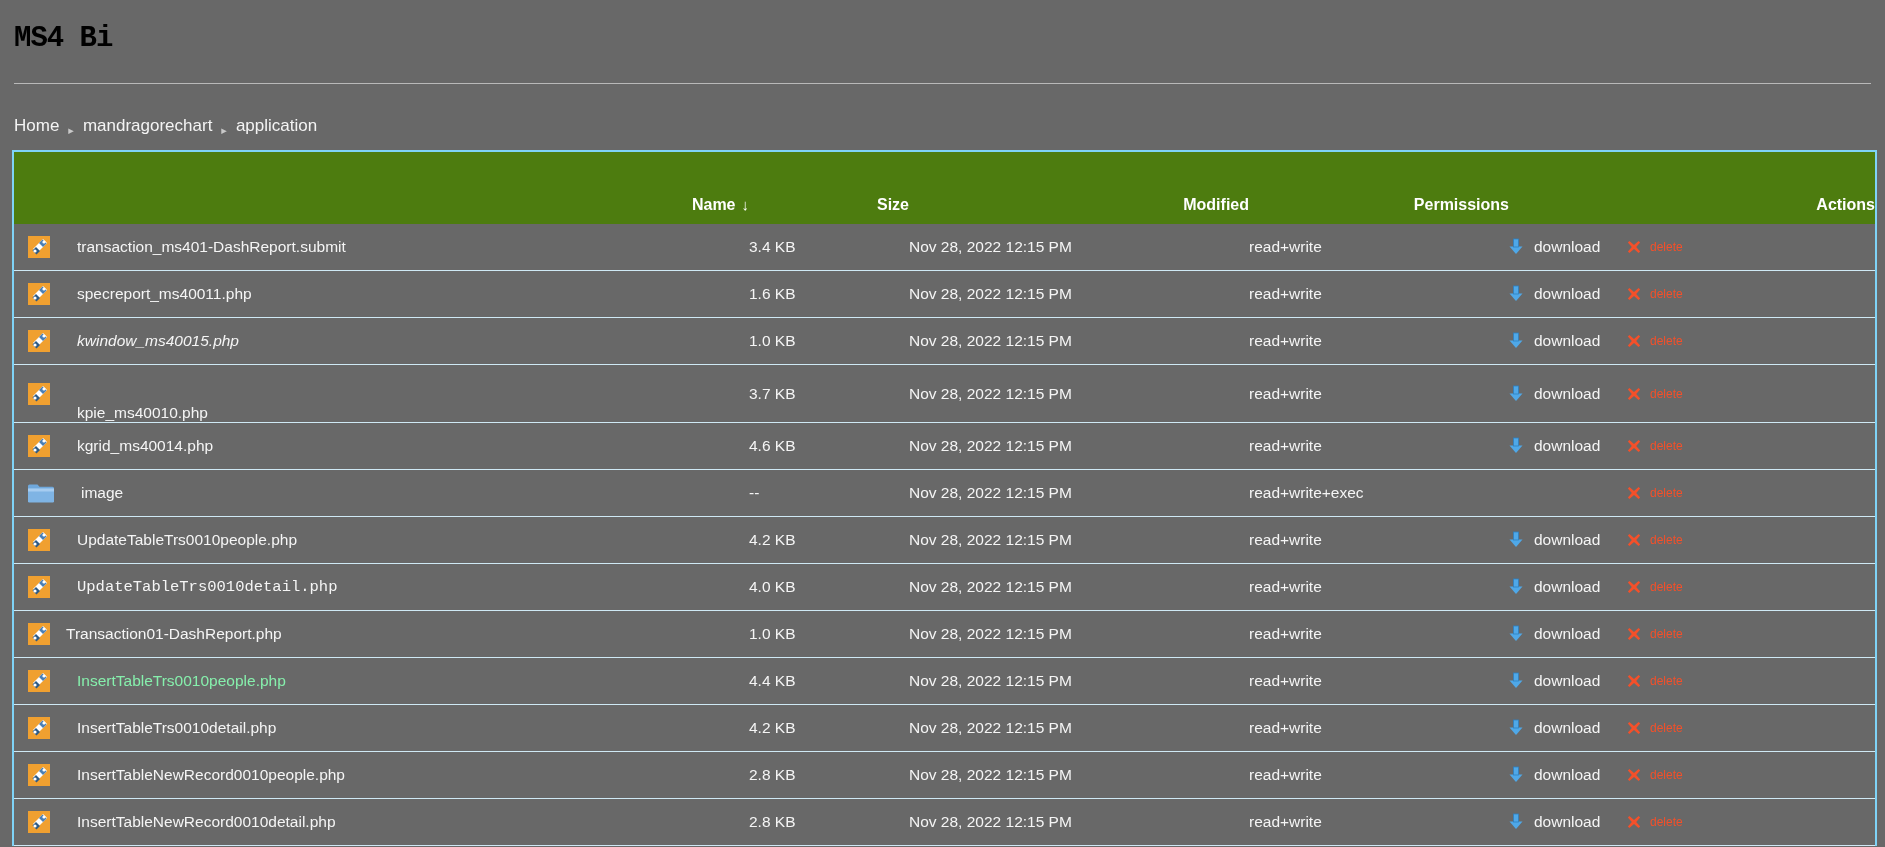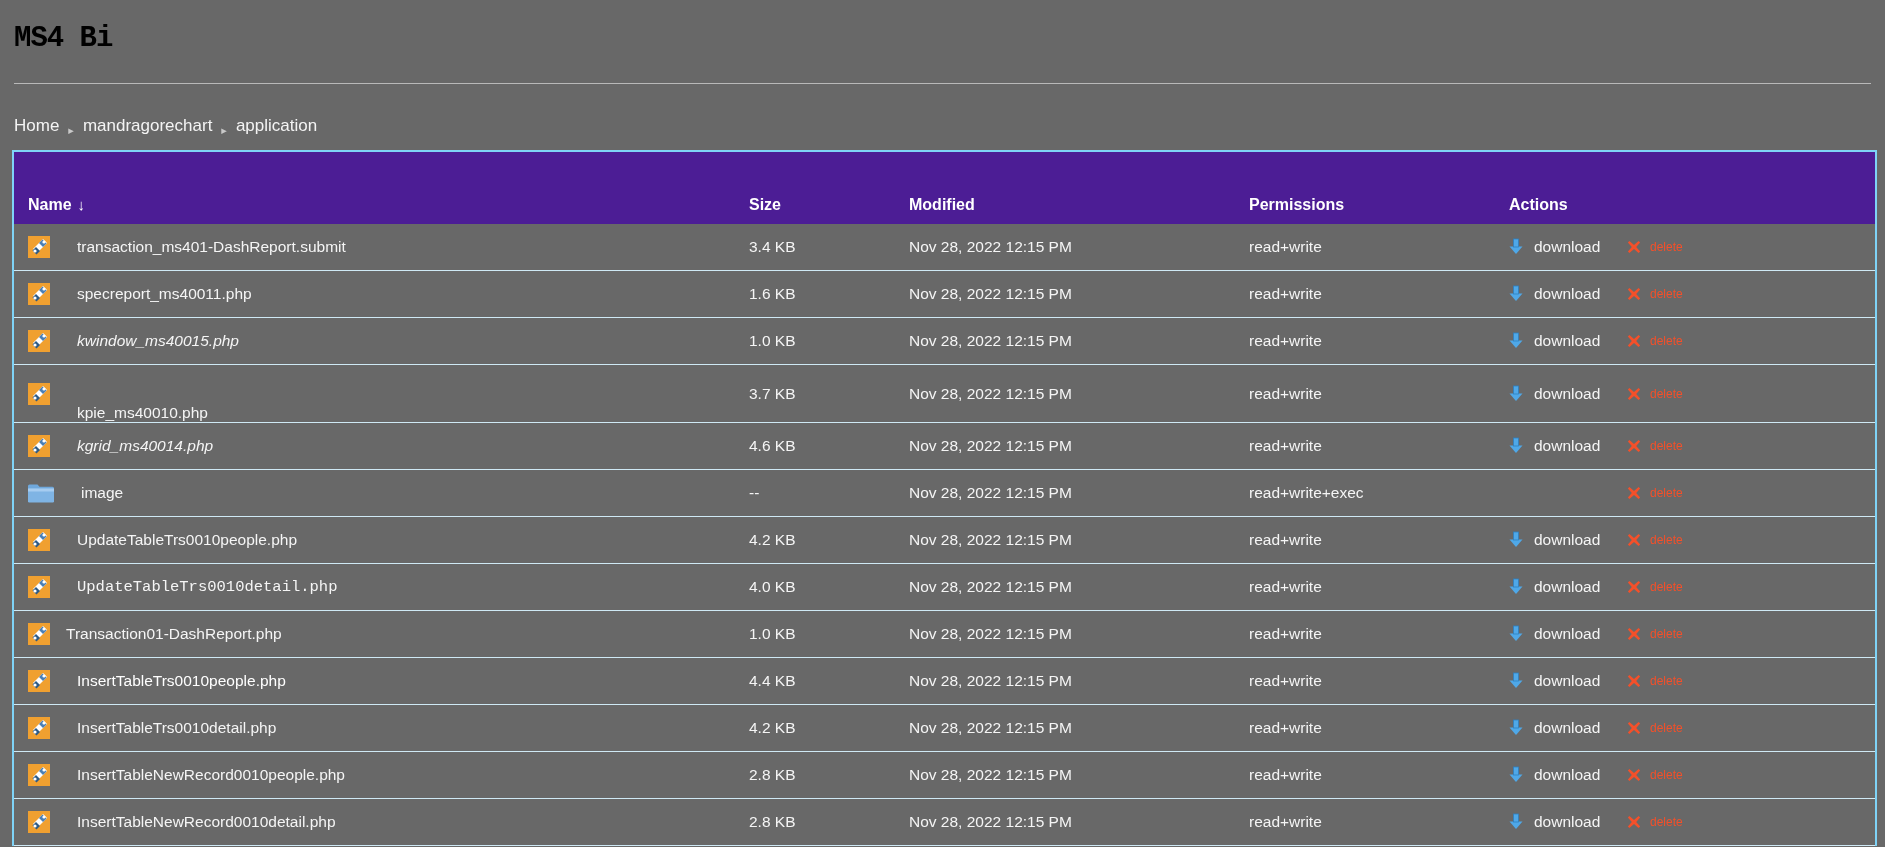--- a/index.html
+++ b/index.html
@@ -73,25 +73,25 @@
     margin: 14px 8px 0 12px;
     border: 2px solid #7FD3F7;
     border-bottom: none;
   }
   table.file-table {
     width: 100%;
     border-collapse: collapse;
     table-layout: fixed;
   }
   table.file-table thead th {
-    background: #4c1d95;
+    background: #4d7c0f;
     color: #ffffff;
     font-size: 16px;
     font-weight: bold;
-    text-align: left;
+    text-align: right;
     height: 62px;
     vertical-align: bottom;
     padding: 0 0 10px 0;
     white-space: nowrap;
   }
   table.file-table tbody td {
     font-size: 15.5px;
     color: #f5f5f5;
     height: 46px;
     vertical-align: middle;
@@ -381,21 +381,21 @@
                   <svg width="14" height="14" viewBox="0 0 14 14">
                     <path d="M2.4 0.9 L7 5.1 L11.6 0.9 L13.1 2.6 L9.2 7 L13.1 11.4 L11.6 13.1 L7 8.9 L2.4 13.1 L0.9 11.4 L4.8 7 L0.9 2.6 Z" fill="#F4502A"></path>
                   </svg>
                 </span>
                 <span>delete</span>
               </a>
             </div>
           </td>
         </tr>
         <tr>
-          <td class="col-name" style="padding-left: 14px; font-style: italic;">
+          <td class="col-name" style="padding-left: 14px;">
             <div class="name-cell">
               <span class="icon-file">
                 <svg width="22" height="22" viewBox="0 0 22 22">
                   <rect x="0" y="0" width="22" height="22" fill="#F0A030"></rect>
                   <path d="M15 3 L19 7 L9 17 L5 13 Z" fill="#ffffff"></path>
                   <path d="M14.5 3.5 L18.5 7.5 L15 11 L11 7 Z" fill="#4A7FB5"></path>
                   <path d="M8 11 L12 15 L8.5 18.5 L4.5 14.5 Z" fill="#2D5B86"></path>
                   <circle cx="16" cy="6" r="1.6" fill="#ffffff"></circle>
                   <circle cx="7" cy="15" r="1.6" fill="#ffffff"></circle>
                 </svg>
@@ -600,21 +600,21 @@
               <span class="icon-file">
                 <svg width="22" height="22" viewBox="0 0 22 22">
                   <rect x="0" y="0" width="22" height="22" fill="#F0A030"></rect>
                   <path d="M15 3 L19 7 L9 17 L5 13 Z" fill="#ffffff"></path>
                   <path d="M14.5 3.5 L18.5 7.5 L15 11 L11 7 Z" fill="#4A7FB5"></path>
                   <path d="M8 11 L12 15 L8.5 18.5 L4.5 14.5 Z" fill="#2D5B86"></path>
                   <circle cx="16" cy="6" r="1.6" fill="#ffffff"></circle>
                   <circle cx="7" cy="15" r="1.6" fill="#ffffff"></circle>
                 </svg>
               </span>
-              <a class="name-text" href="#" style="color: #ffffff; text-decoration: none;">InsertTableTrs0010people.php</a>
+              <a class="name-text" href="#" style="color: #86efac; text-decoration: none;">InsertTableTrs0010people.php</a>
             </div>
           </td>
           <td class="col-size">4.4 KB</td>
           <td class="col-mod">Nov 28, 2022 12:15 PM</td>
           <td class="col-perm">read+write</td>
           <td class="col-act">
             <div class="actions-cell">
               <a class="action-download" href="#">
                 <span class="dl-icon">
                   <svg width="14" height="18" viewBox="0 0 14 18">

